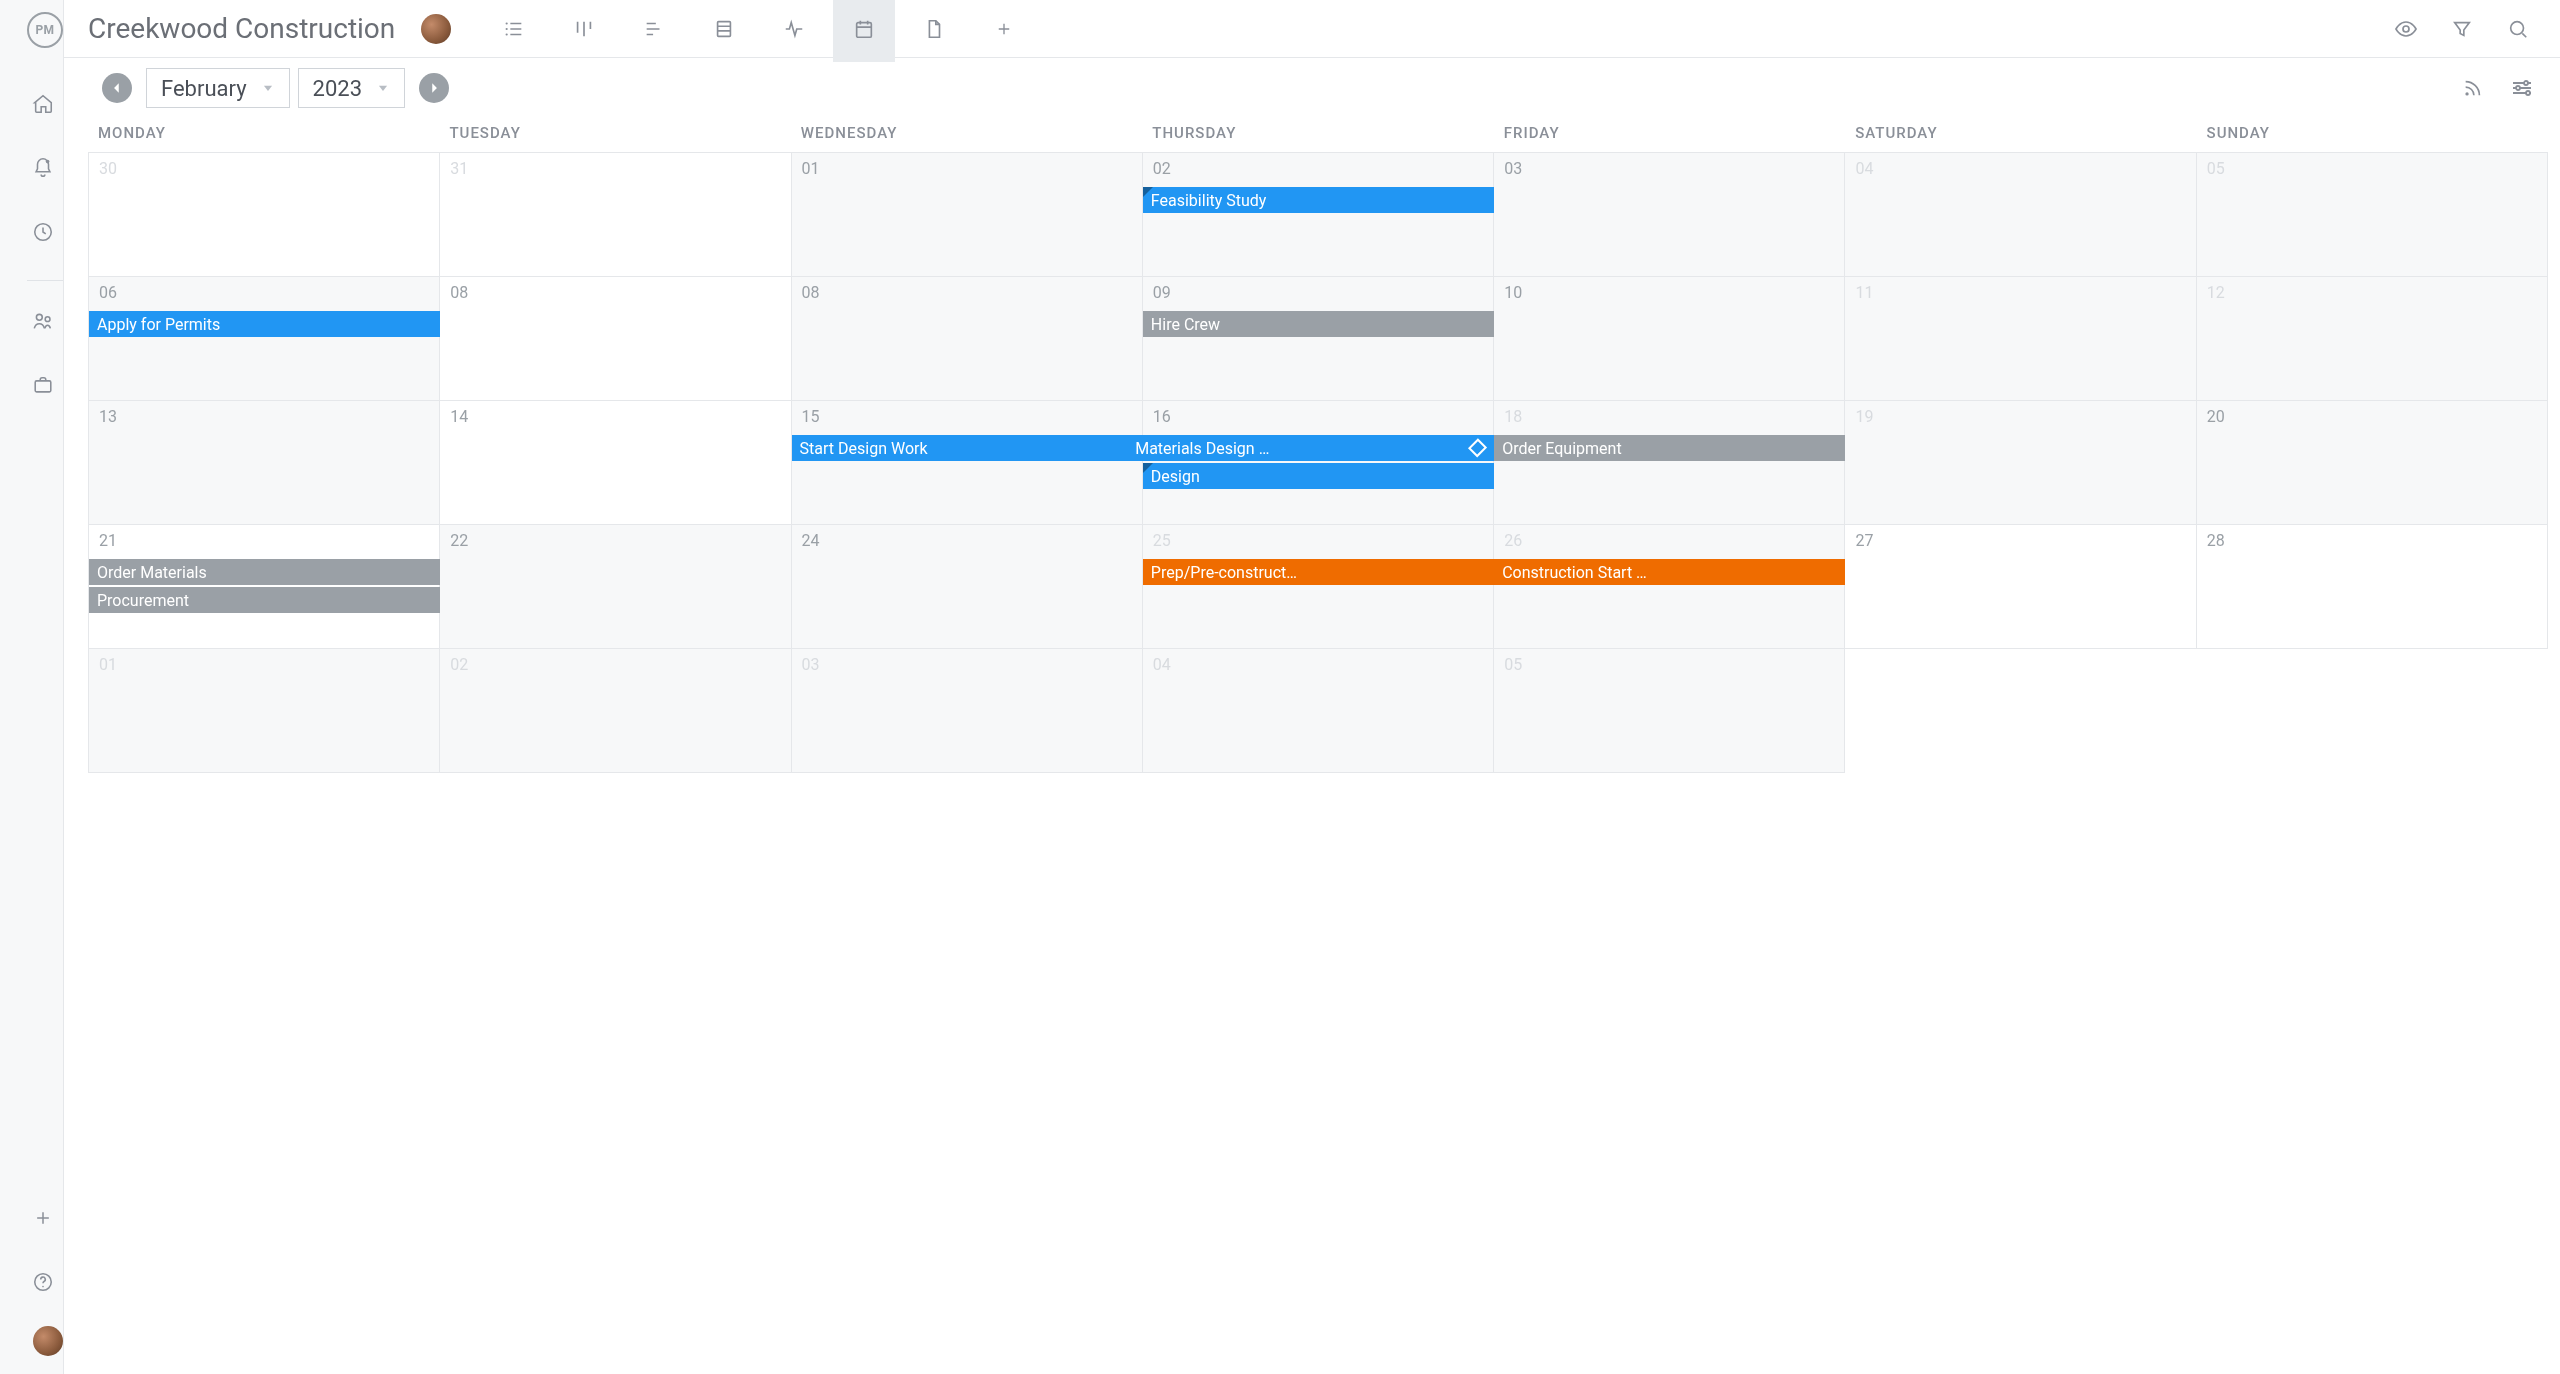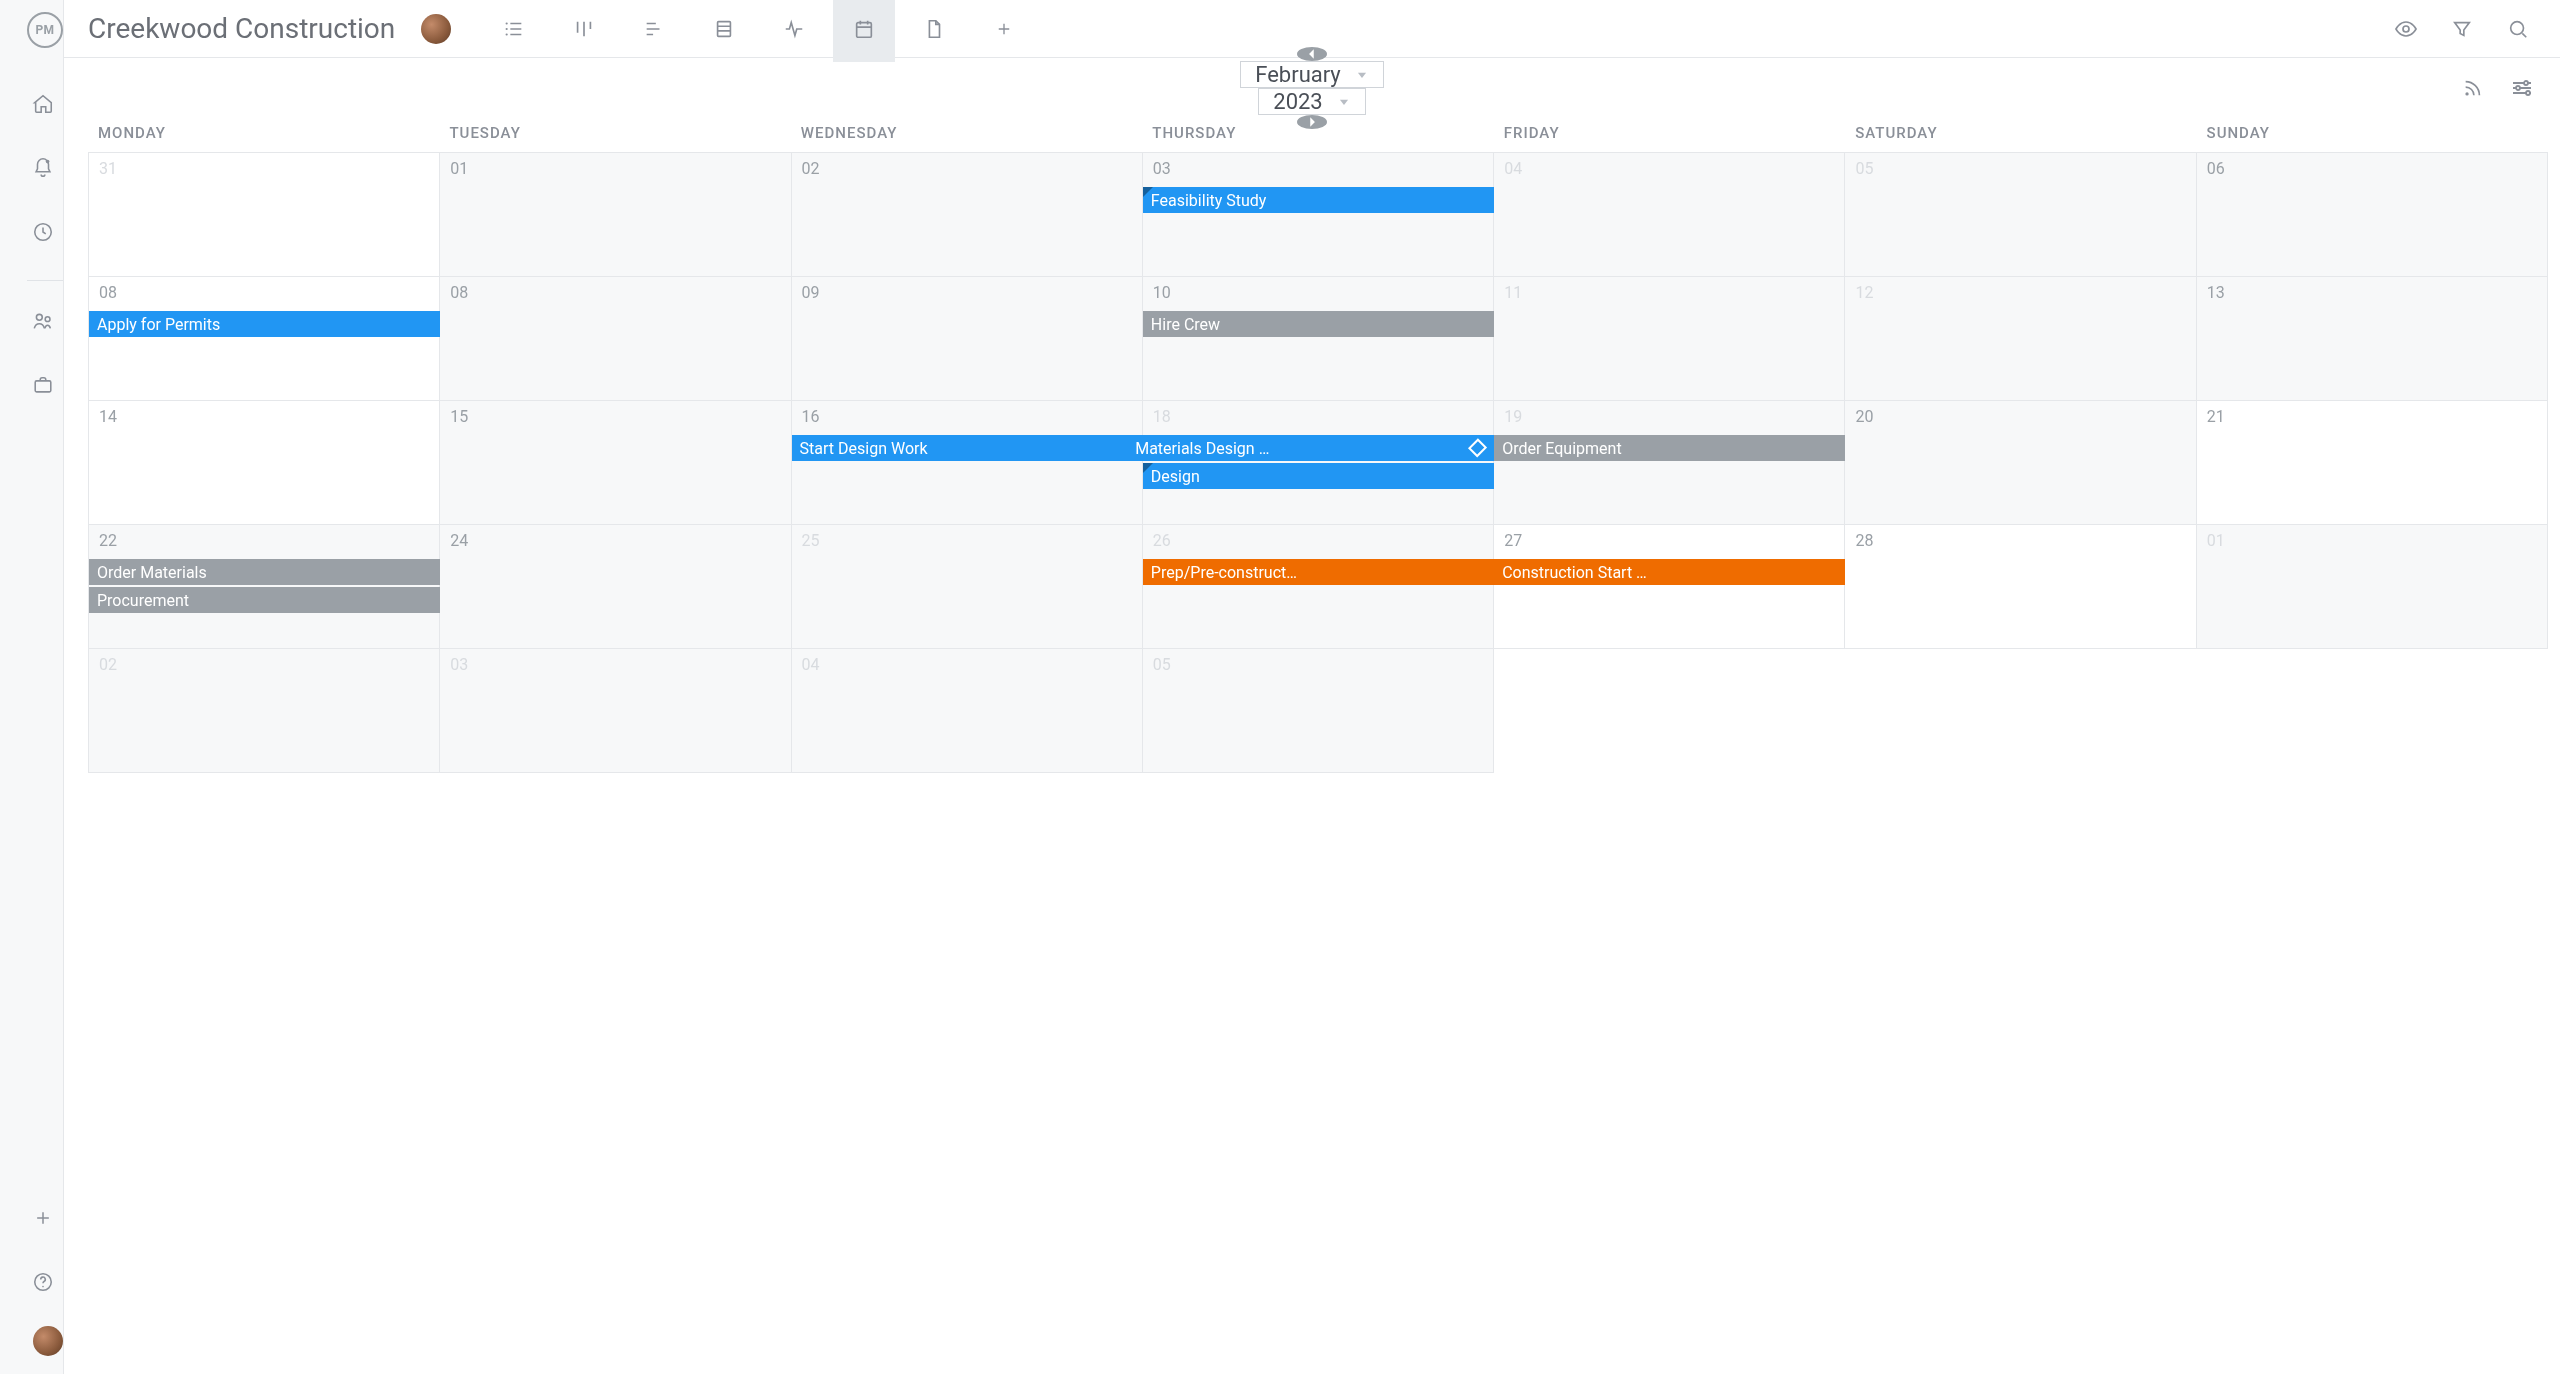--- a/index.html
+++ b/index.html
@@ -40,22 +40,22 @@
   .view-btn {
     width: 62px; height: 66px; display: flex; align-items: center; justify-content: center;
     color: #8a8f98; cursor: pointer;
   }
   .view-btn.active { background: #e8ebee; }
   .topbar .grow { flex: 1; }
   .top-action { width: 48px; height: 66px; display: flex; align-items: center; justify-content: center; color: #8a8f98; cursor: pointer; }
 
   
   .cal-toolbar {
-    height: 60px; display: flex; align-items: center; justify-content: center;
-    position: relative; padding: 0 28px; flex-direction: column;
+    height: 60px; display: flex; align-items: center; 
+    position: relative; padding: 0 28px;
   }
   .nav-circle {
     width: 30px; height: 30px; border-radius: 50%; background: #9aa0a6; color: #fff;
     display: flex; align-items: center; justify-content: center; cursor: pointer;
     margin: 0 10px;
   }
   .cal-select {
     height: 40px; border: 1px solid #d0d4d9; background: #fff; display: flex; align-items: center;
     padding: 0 14px; gap: 14px; font-size: 22px; color: #4a4f57; cursor: pointer; margin: 0 4px;
   }
@@ -302,20 +302,23 @@
           <div class="cal-head-cell">MONDAY</div>
           <div class="cal-head-cell">TUESDAY</div>
           <div class="cal-head-cell">WEDNESDAY</div>
           <div class="cal-head-cell">THURSDAY</div>
           <div class="cal-head-cell">FRIDAY</div>
           <div class="cal-head-cell">SATURDAY</div>
           <div class="cal-head-cell">SUNDAY</div>
         </div>
       <div class="cal-grid" id="cal-grid">
           <div class="day muted">
+            <div class="daynum">30</div>
+          </div>
+          <div class="day muted">
             <div class="daynum">31</div>
           </div>
           <div class="day off">
             <div class="daynum">01</div>
           </div>
           <div class="day off">
             <div class="daynum">02</div>
           </div>
           <div class="day off">
             <div class="daynum">03</div>

